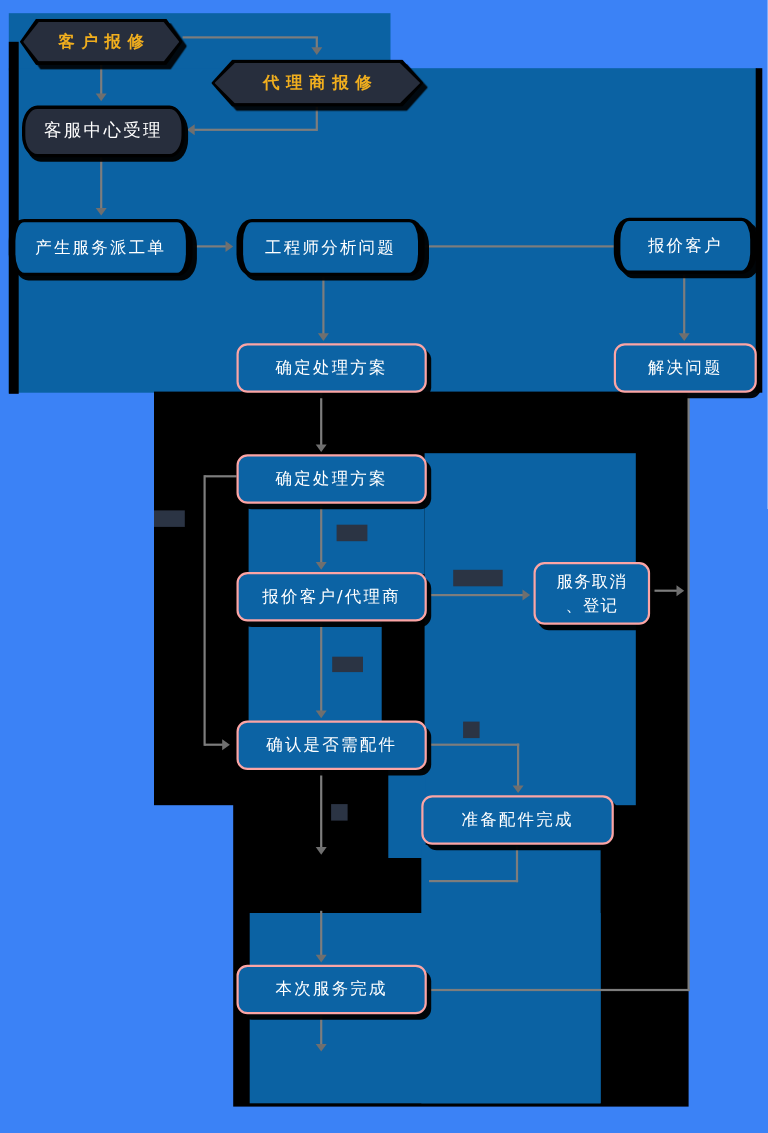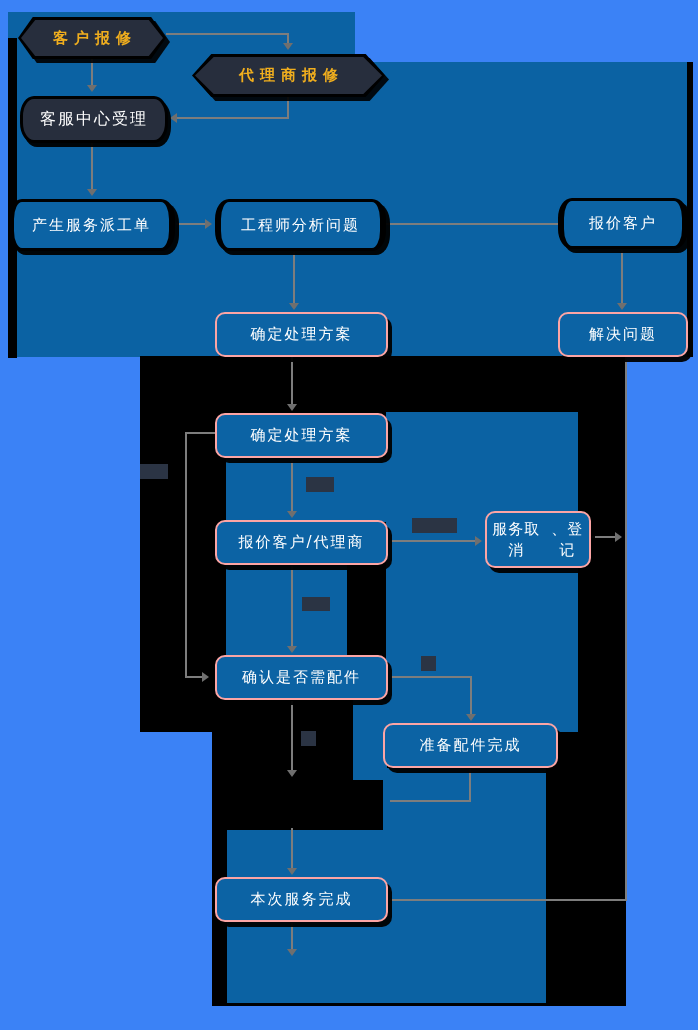--- a/index.html
+++ b/index.html
@@ -40,21 +40,21 @@
   .hex-outer{
     position:absolute;inset:0;background:#000;
     clip-path:polygon(10% 0,90% 0,100% 50%,90% 100%,10% 100%,0 50%);
   }
   .hex-inner{
     position:absolute;inset:3px;background:#272e3d;
     clip-path:polygon(10% 0,90% 0,100% 50%,90% 100%,10% 100%,0 50%);
     display:flex;align-items:center;justify-content:center;
   }
   .hex-label{color:#f0ae1e;font-weight:bold;font-size:15px;letter-spacing:6px;text-indent:6px;}
-  .two-line{line-height:1.4;letter-spacing:1px;}
+  .two-line{flex-direction:column;line-height:1.4;letter-spacing:1px;}
 </style>
 </head>
 <body>
 
 <div class="canvas">
 
   <div class="bg-blue" style="left:8px;top:12px;width:347px;height:52px"></div>
   <div class="bg-blue" style="left:8px;top:62px;width:680px;height:295px"></div>
   <div class="bg-black" style="left:8px;top:38px;width:9px;height:320px"></div>
   <div class="bg-black" style="left:687px;top:62px;width:6px;height:295px"></div>

